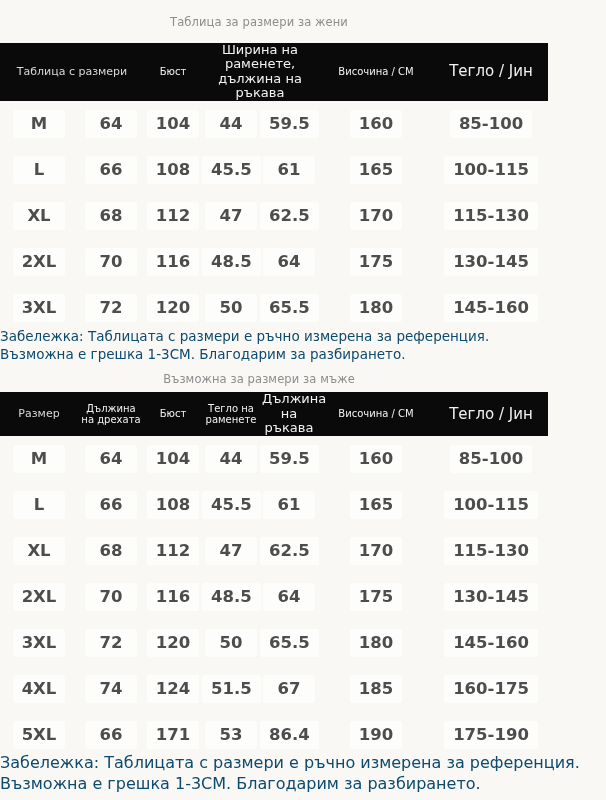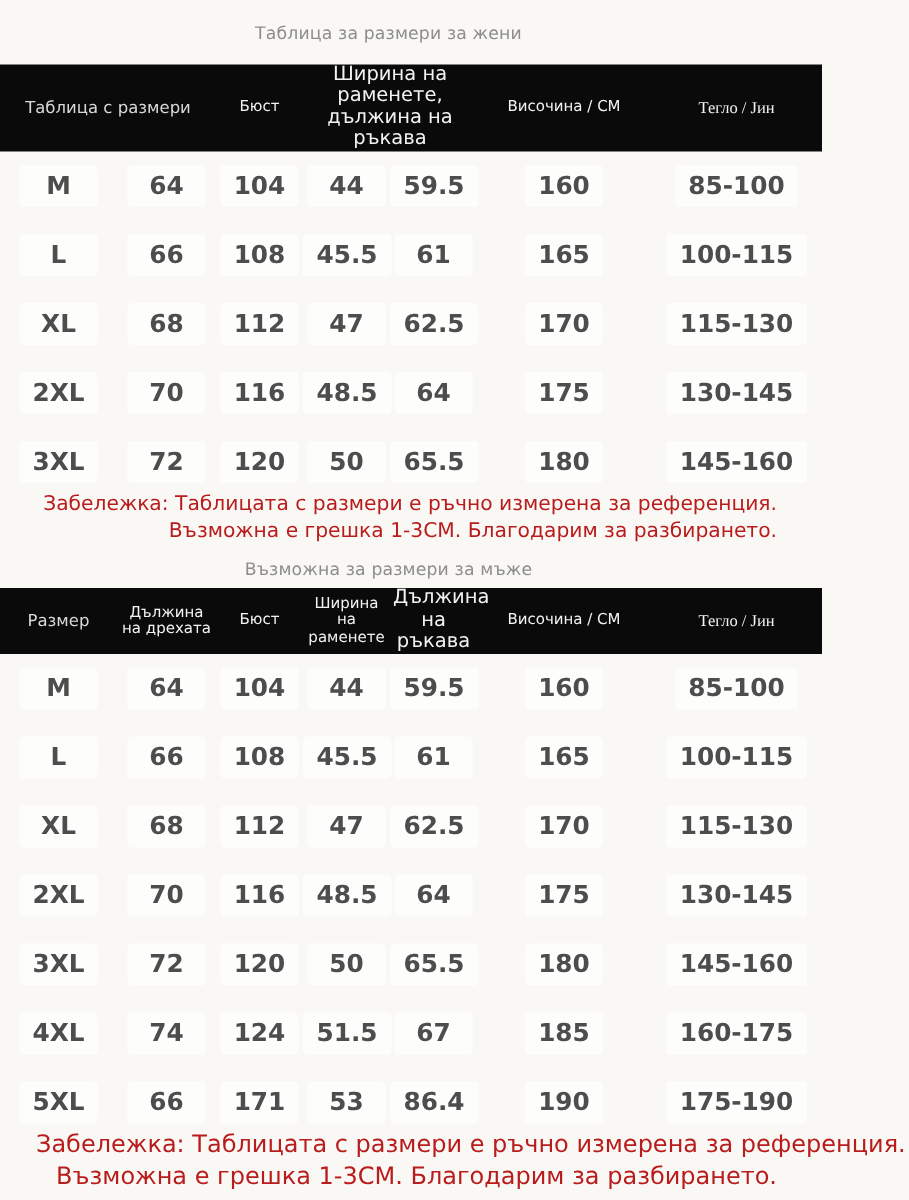--- a/index.html
+++ b/index.html
@@ -67,22 +67,21 @@
     font-size: 10px;
     line-height: 1.12;
     overflow: visible;
     white-space: normal;
   }
   thead th.small-head {
     font-size: 11px;
     color: #d8d8d8;
   }
   thead th.big-head {
-    font-size: 11px;
-    font-family: Liberation Serif, serif;
+    font-size: 15px;
   }
   thead th.overflow-head {
     font-size: 13px;
   }
   .hdr-shadow {
     position: absolute;
     left: 2px;
     right: 2px;
     height: 42px;
     box-shadow: 0 2px 5px rgba(0,0,0,0.16);
@@ -104,24 +103,23 @@
     min-width: 34px;
     padding: 5px 9px;
     background: #fdfdfc;
     border-radius: 3px;
     line-height: 1.1;
   }
   tbody td.size-cell .cellbox { font-weight: 600; }
 
   
   .note {
-    text-align: right;
-    color: #b91c1c;
+    text-align: left;
+    color: #0c4a6e;
     line-height: 1.35;
-    margin-left: 24px;
   }
   .note-1 {
     font-size: 13.5px;
     margin-top: -4px;
   }
   .note-2 {
     font-size: 16px;
     margin-top: -6px;
   }
   .note div { white-space: nowrap; }
@@ -228,21 +226,21 @@
       </colgroup>
       <thead>
         <tr>
           <th class="small-head">Размер</th>
           <th>
             <span>Дължина</span><br>
             <span>на дрехата</span>
           </th>
           <th>Бюст</th>
           <th>
-            <span>Ширина на</span><br>
+            <span>Тегло на</span><br>
             <span>раменете</span>
           </th>
           <th class="overflow-head">
             <span>Дължина</span><br>
             <span>на</span><br>
             <span>ръкава</span>
           </th>
           <th>Височина / СМ</th>
           <th class="big-head">Тегло / Јин</th>
         </tr>

